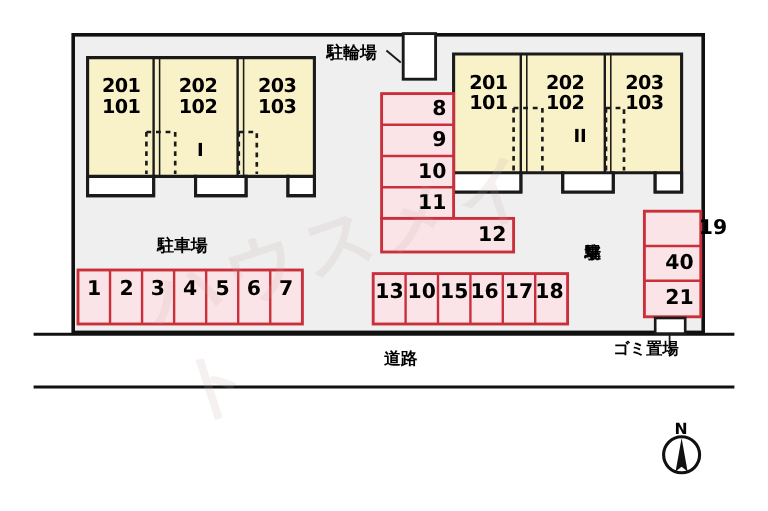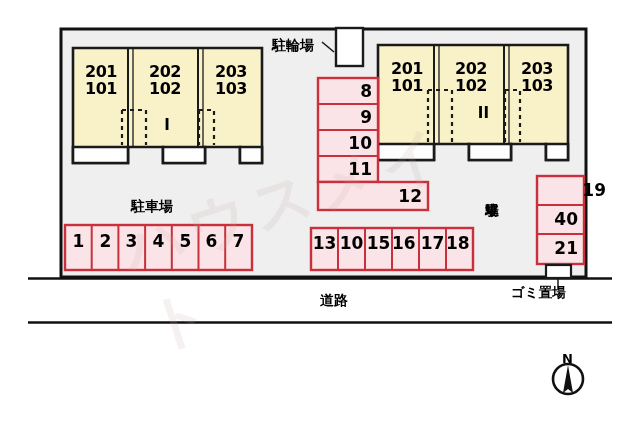--- a/index.html
+++ b/index.html
@@ -41,21 +41,21 @@
     font-size: 16px;
     font-weight: 700;
     letter-spacing: -0.5px;
     text-align: center;
   }
   .bldg-roman {
     font-size: 15px;
     font-weight: 700;
   }
   .jp {
-    font-family: Liberation Sans, sans-serif;
+    font-family: Liberation Mono, monospace;
     font-weight: 700;
   }
   .jp-13 { font-size: 13.5px; }
   .jp-14 { font-size: 14px; }
   .vert {
     writing-mode: vertical-rl;
     text-orientation: upright;
     letter-spacing: 0px;
   }
   .watermark {

